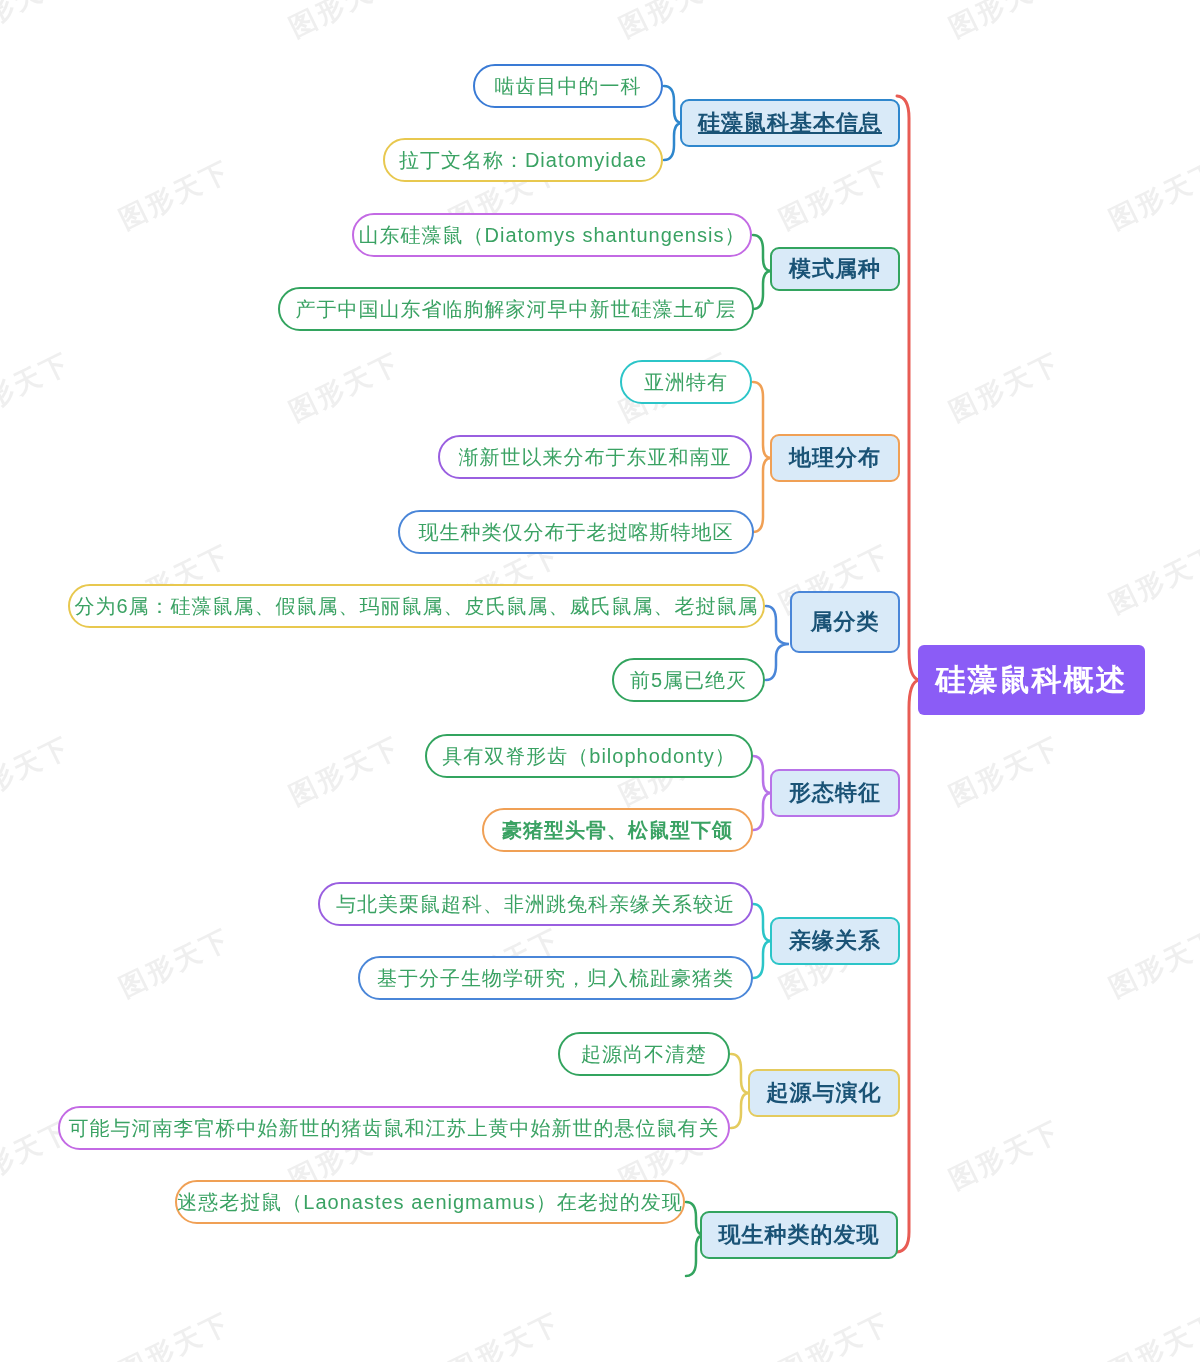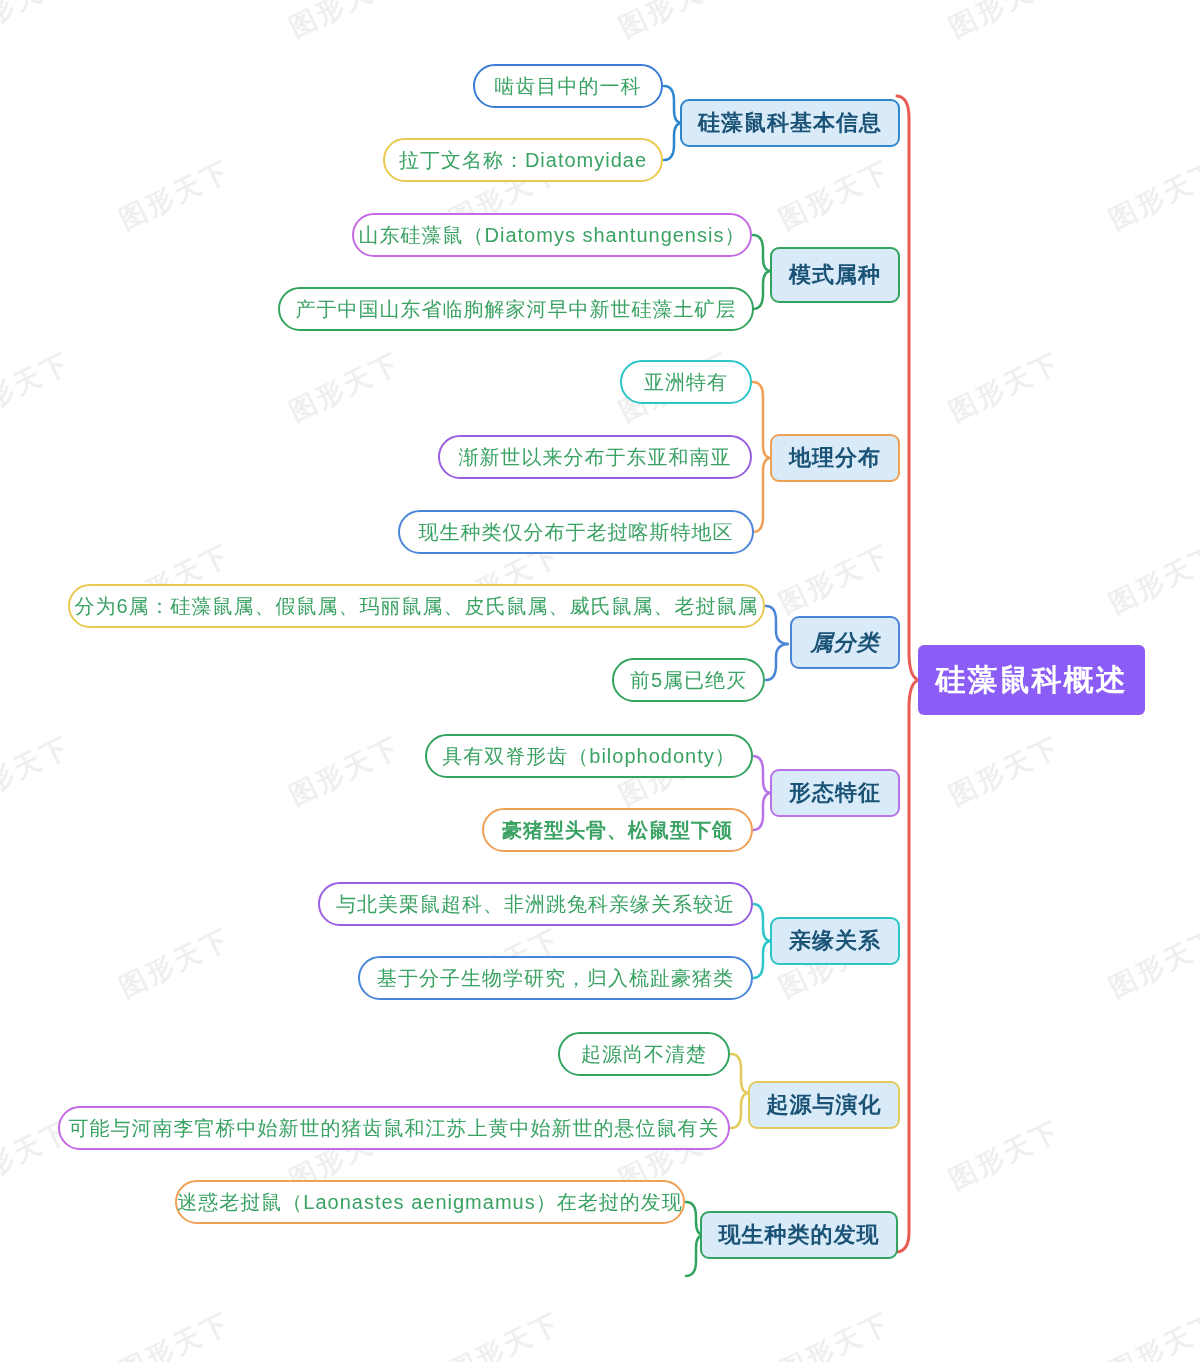--- a/index.html
+++ b/index.html
@@ -82,45 +82,45 @@
     <path d="M753 382 Q763 382 763 397 L763 445 Q763 458 771 458 Q763 458 763 471 L763 517 Q763 532 753 532" fill="none" stroke-width="2.5" stroke-linecap="round" stroke="#f0a055"></path>
     <path d="M766 606 Q776 606 776 621 L776 631 Q776 644 789 644 Q776 644 776 657 L776 665 Q776 680 766 680" fill="none" stroke-width="2.5" stroke-linecap="round" stroke="#4a86d8"></path>
     <path d="M753 756 Q763 756 763 771 L763 780 Q763 793 771 793 Q763 793 763 806 L763 815 Q763 830 753 830" fill="none" stroke-width="2.5" stroke-linecap="round" stroke="#b873e8"></path>
     <path d="M753 904 Q763 904 763 919 L763 928 Q763 941 771 941 Q763 941 763 954 L763 963 Q763 978 753 978" fill="none" stroke-width="2.5" stroke-linecap="round" stroke="#2cc5c8"></path>
     <path d="M731 1054 Q741 1054 741 1069 L741 1080 Q741 1093 749 1093 Q741 1093 741 1106 L741 1113 Q741 1128 731 1128" fill="none" stroke-width="2.5" stroke-linecap="round" stroke="#e4cb5e"></path>
     <path d="M686 1202 Q696 1202 696 1217 L696 1222 Q696 1235 704 1235 Q696 1235 696 1248 L696 1261 Q696 1276 686 1276" fill="none" stroke-width="2.5" stroke-linecap="round" stroke="#33a45f"></path>
   </svg>
 
   <div class="node root" style="left: 918px; top: 645px; width: 227px; height: 70px; background: #8b5cf6;">硅藻鼠科概述</div>
 
-  <div class="node topic" style="left: 680px; top: 99px; width: 220px; height: 48px; border-color: rgb(47, 135, 205);">硅藻鼠科基本信息</div>
+  <div class="node topic" style="left: 680px; top: 99px; width: 220px; height: 48px; border-color: rgb(47, 135, 205); text-decoration: underline;">硅藻鼠科基本信息</div>
   <div class="node pill" style="left: 473px; top: 64px; width: 190px; height: 44px; border-color: rgb(58, 123, 213);">啮齿目中的一科</div>
   <div class="node pill" style="left: 383px; top: 138px; width: 280px; height: 44px; border-color: rgb(232, 200, 79);">拉丁文名称：Diatomyidae</div>
 
-  <div class="node topic" style="left: 770px; top: 247px; width: 130px; height: 56px; border-color: rgb(51, 164, 95); text-align: right;">模式属种</div>
+  <div class="node topic" style="left: 770px; top: 247px; width: 130px; height: 44px; border-color: rgb(51, 164, 95); text-align: right;">模式属种</div>
   <div class="node pill" style="left: 352px; top: 213px; width: 400px; height: 44px; border-color: rgb(195, 106, 228);">山东硅藻鼠（Diatomys shantungensis）</div>
   <div class="node pill" style="left: 278px; top: 287px; width: 476px; height: 44px; border-color: rgb(51, 164, 95);">产于中国山东省临朐解家河早中新世硅藻土矿层</div>
 
   <div class="node topic" style="left: 770px; top: 434px; width: 130px; height: 48px; border-color: rgb(240, 160, 85);">地理分布</div>
   <div class="node pill" style="left: 620px; top: 360px; width: 132px; height: 44px; border-color: rgb(44, 197, 200);">亚洲特有</div>
   <div class="node pill" style="left: 438px; top: 435px; width: 314px; height: 44px; border-color: rgb(154, 95, 224);">渐新世以来分布于东亚和南亚</div>
   <div class="node pill" style="left: 398px; top: 510px; width: 356px; height: 44px; border-color: rgb(74, 134, 216);">现生种类仅分布于老挝喀斯特地区</div>
 
-  <div class="node topic" style="left: 790px; top: 616px; width: 110px; height: 53px; border-color: rgb(74, 134, 216); font-style: italic;">属分类</div>
+  <div class="node topic" style="left: 790px; top: 591px; width: 110px; height: 62px; border-color: rgb(74, 134, 216);">属分类</div>
   <div class="node pill" style="left: 68px; top: 584px; width: 697px; height: 44px; border-color: rgb(232, 200, 79);">分为6属：硅藻鼠属、假鼠属、玛丽鼠属、皮氏鼠属、威氏鼠属、老挝鼠属</div>
   <div class="node pill" style="left: 612px; top: 658px; width: 153px; height: 44px; border-color: rgb(51, 164, 95);">前5属已绝灭</div>
 
   <div class="node topic" style="left: 770px; top: 769px; width: 130px; height: 48px; border-color: rgb(184, 115, 232);">形态特征</div>
   <div class="node pill" style="left: 425px; top: 734px; width: 328px; height: 44px; border-color: rgb(51, 164, 95);">具有双脊形齿（bilophodonty）</div>
   <div class="node pill" style="left: 482px; top: 808px; width: 271px; height: 44px; border-color: rgb(240, 160, 85); font-weight: bold;">豪猪型头骨、松鼠型下颌</div>
 
   <div class="node topic" style="left: 770px; top: 917px; width: 130px; height: 48px; border-color: rgb(44, 197, 200);">亲缘关系</div>
   <div class="node pill" style="left: 318px; top: 882px; width: 435px; height: 44px; border-color: rgb(154, 95, 224);">与北美栗鼠超科、非洲跳兔科亲缘关系较近</div>
   <div class="node pill" style="left: 358px; top: 956px; width: 395px; height: 44px; border-color: rgb(74, 134, 216);">基于分子生物学研究，归入梳趾豪猪类</div>
 
-  <div class="node topic" style="left: 748px; top: 1069px; width: 152px; height: 48px; border-color: rgb(228, 203, 94); margin-top: 12px;">起源与演化</div>
+  <div class="node topic" style="left: 748px; top: 1069px; width: 152px; height: 48px; border-color: rgb(228, 203, 94);">起源与演化</div>
   <div class="node pill" style="left: 558px; top: 1032px; width: 172px; height: 44px; border-color: rgb(51, 164, 95);">起源尚不清楚</div>
   <div class="node pill" style="left: 58px; top: 1106px; width: 672px; height: 44px; border-color: rgb(195, 106, 228);">可能与河南李官桥中始新世的猪齿鼠和江苏上黄中始新世的悬位鼠有关</div>
 
   <div class="node topic" style="left: 700px; top: 1211px; width: 198px; height: 48px; border-color: rgb(51, 164, 95);">现生种类的发现</div>
   <div class="node pill" style="left: 175px; top: 1180px; width: 510px; height: 44px; border-color: rgb(240, 160, 85);">迷惑老挝鼠（Laonastes aenigmamus）在老挝的发现</div>
 
 </div>
 
 </body></html>

